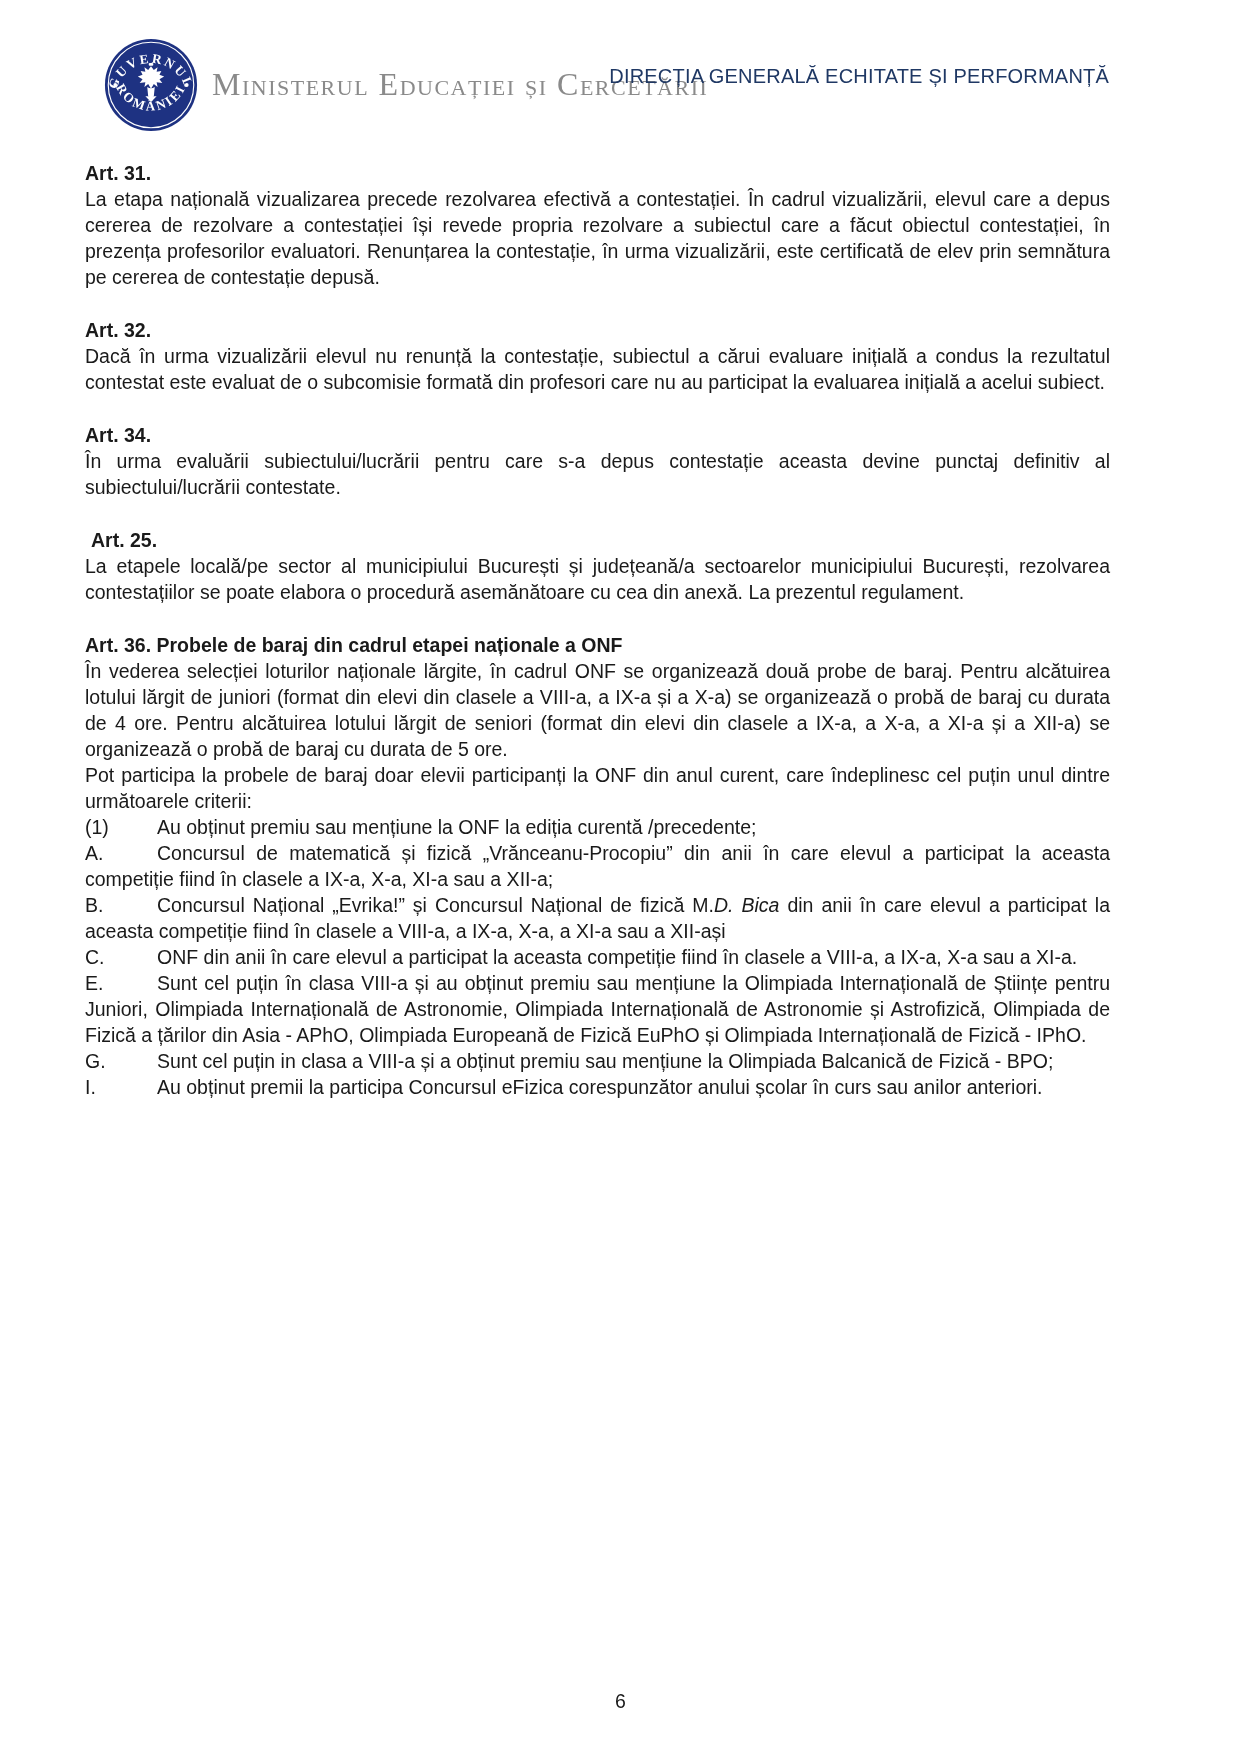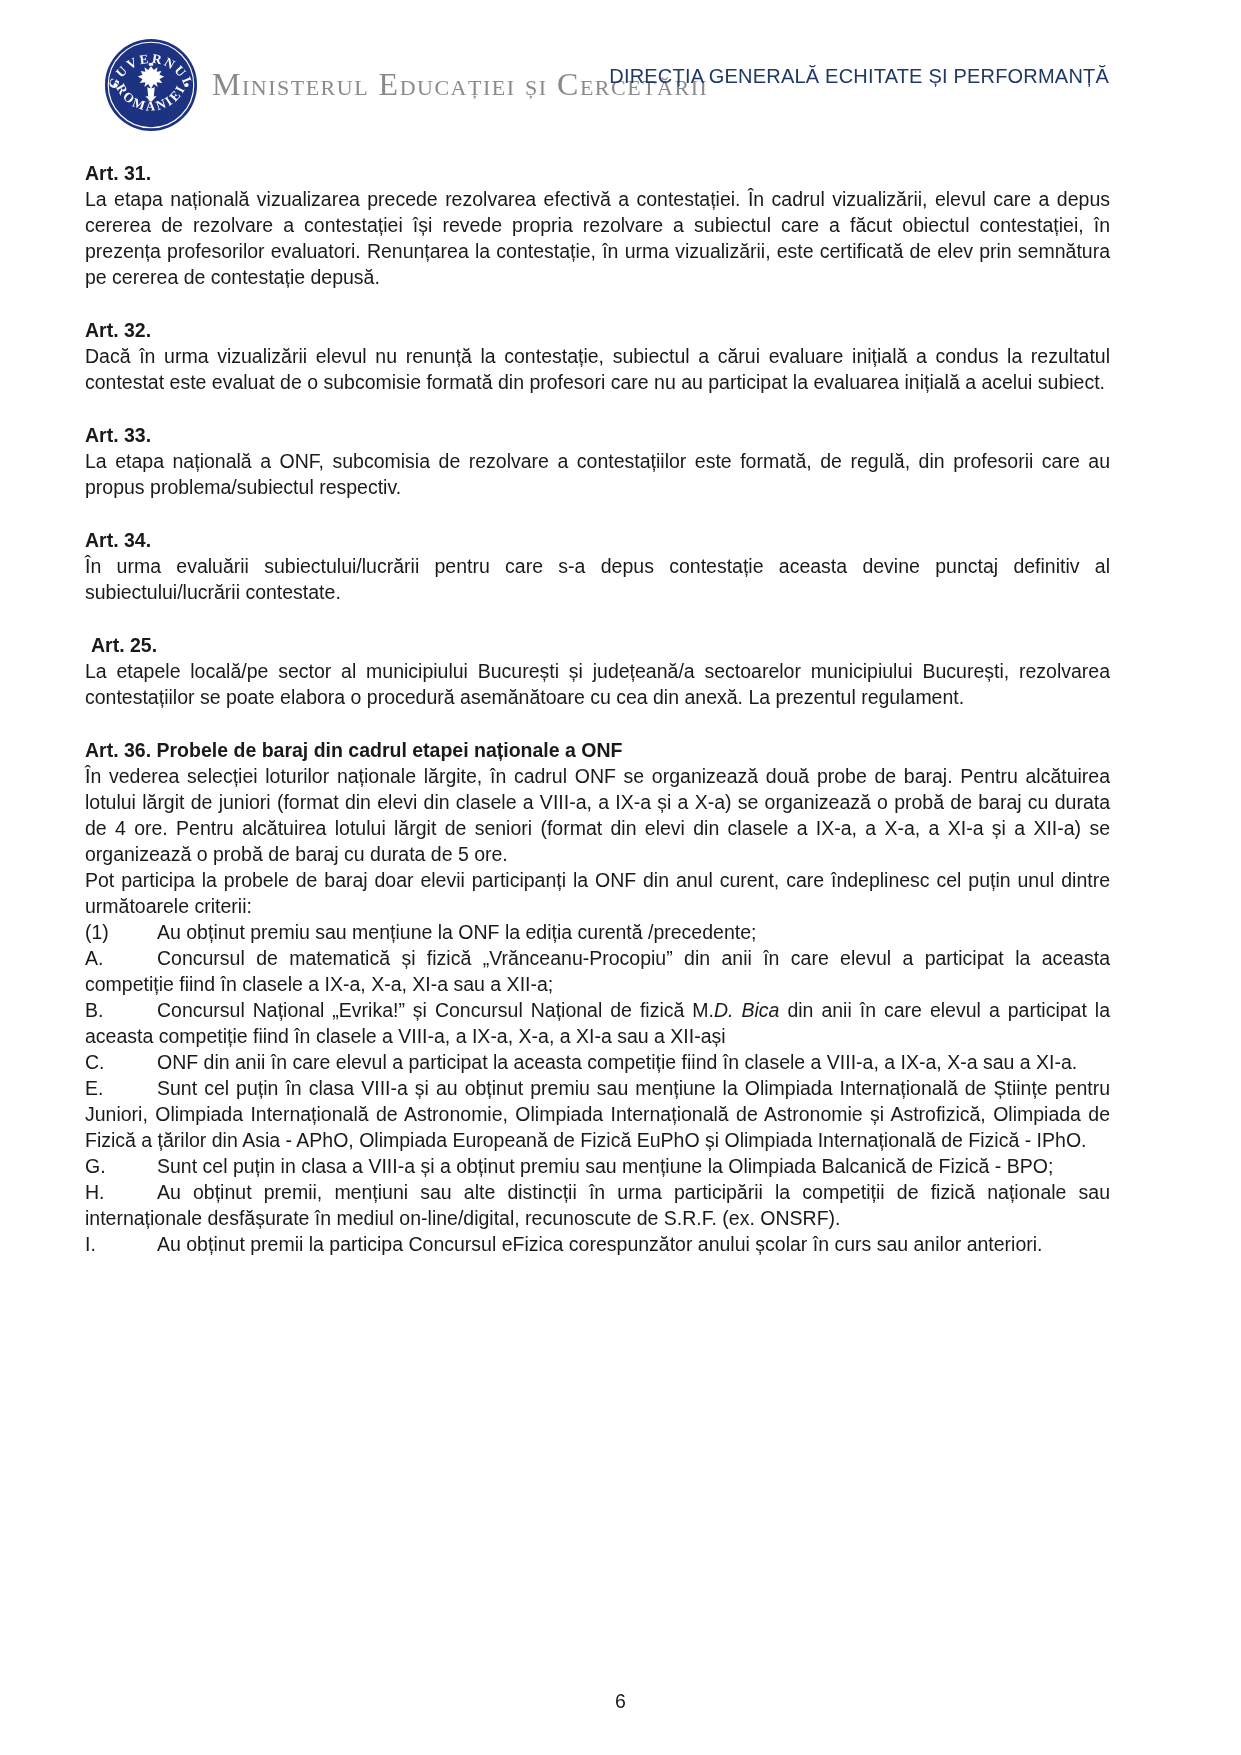--- a/index.html
+++ b/index.html
@@ -100,24 +100,20 @@
     <div class="art">
       <h3 class="art-heading">Art. 31.</h3>
       <p class="just">La etapa națională vizualizarea precede rezolvarea efectivă a contestației. În cadrul vizualizării, elevul care a depus cererea de rezolvare a contestației își revede propria rezolvare a subiectul care a făcut obiectul contestației, în prezența profesorilor evaluatori. Renunțarea la contestație, în urma vizualizării, este certificată de elev prin semnătura pe cererea de contestație depusă.</p>
     </div>
 
     <div class="art">
       <h3 class="art-heading">Art. 32.</h3>
       <p class="just">Dacă în urma vizualizării elevul nu renunță la contestație, subiectul a cărui evaluare inițială a condus la rezultatul contestat este evaluat de o subcomisie formată din profesori care nu au participat la evaluarea inițială a acelui subiect.</p>
     </div>
 
-    <div class="art">
-      <h3 class="art-heading">Art. 33.</h3>
-      <p class="just">La etapa națională a ONF, subcomisia de rezolvare a contestațiilor este formată, de regulă, din profesorii care au propus problema/subiectul respectiv.</p>
-    </div>
 
     <div class="art">
       <h3 class="art-heading">Art. 34.</h3>
       <p class="just">În urma evaluării subiectului/lucrării pentru care s-a depus contestație aceasta devine punctaj definitiv  al subiectului/lucrării contestate.</p>
     </div>
 
     <div class="art">
       <h3 class="art-heading indented">Art. 25.</h3>
       <p class="just">La etapele locală/pe sector al municipiului București și județeană/a sectoarelor municipiului București, rezolvarea contestațiilor se poate elabora o procedură asemănătoare cu cea din anexă. La prezentul regulament.</p>
     </div>
@@ -135,21 +131,20 @@
 
       <p class="just criteria-item"><span class="tab-marker">B.</span><span><span>Concursul Național „Evrika!” și Concursul Național de fizică M.</span><span class="italic">D. Bica</span><span> din anii în care elevul a participat la aceasta competiție fiind în clasele a VIII-a, a IX-a, X-a, a XI-a sau a XII-ași</span></span></p>
 
       <p class="just criteria-item"><span class="tab-marker">C.</span><span><span>ONF din anii în care elevul a participat la aceasta competiție fiind în clasele a VIII-a, a IX-a, X-a sau a XI-a.</span></span></p>
 
 
       <p class="just criteria-item"><span class="tab-marker">E.</span><span><span>Sunt cel puțin în clasa VIII-a și au obținut premiu sau mențiune la Olimpiada Internațională de Științe pentru Juniori, Olimpiada Internațională de Astronomie, Olimpiada Internațională de Astronomie și Astrofizică, Olimpiada de Fizică a țărilor din Asia - APhO, Olimpiada Europeană de Fizică EuPhO și Olimpiada Internațională de Fizică - IPhO.</span></span></p>
 
       <p class="just criteria-item"><span class="tab-marker">G.</span><span><span>Sunt cel puțin in clasa a VIII-a și a obținut premiu sau mențiune la Olimpiada Balcanică de Fizică - BPO;</span></span></p>
 
-      <p class="just criteria-item"><span class="tab-marker">H.</span><span><span>Au obținut premii, mențiuni sau alte distincții în urma participării la competiții de fizică naționale sau internaționale desfășurate în mediul on-line/digital, recunoscute de S.R.F. (ex. ONSRF).</span></span></p>
 
       <p class="just criteria-item"><span class="tab-marker">I.</span><span><span>Au obținut premii la participa Concursul eFizica corespunzător anului școlar în curs sau anilor anteriori.</span></span></p>
     </div>
   </div>
 
   <div class="footer">6</div>
 
 </div>
 
 </body></html>

